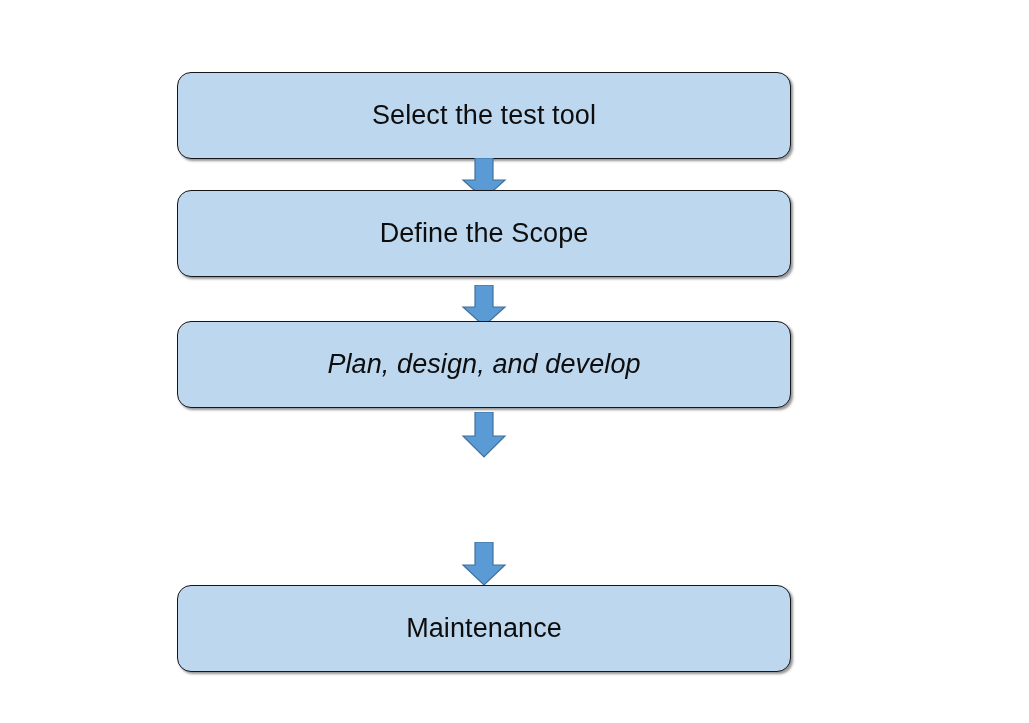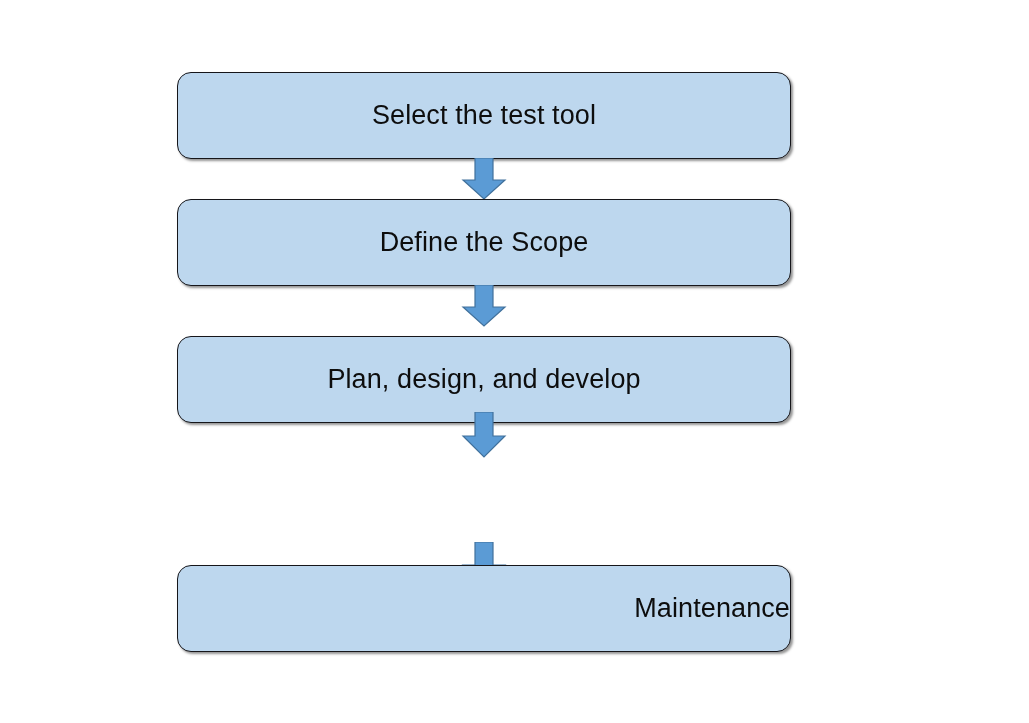--- a/index.html
+++ b/index.html
@@ -44,24 +44,24 @@
     font-size: 27px;
     font-weight: 400;
     line-height: 1.15;
     color: #0d0d0d;
     letter-spacing: 0.1px;
     text-align: center;
     white-space: nowrap;
   }
 
   #box-1 { top: 63px; }
-  #box-2 { top: 190px; }
-  #box-3 { top: 327px; }
+  #box-2 { top: 181px; }
+  #box-3 { top: 312px; font-style: italic; }
   #box-4 { top: 448px; }
-  #box-5 { top: 556px; justify-content: flex-end; }
+  #box-5 { top: 576px; }
 
   
   .flow-arrow {
     position: absolute;
     left: 459px;
     width: 50px;
     display: block;
   }
 
   #arrow-1 { top: 149px;  height: 42px; }

